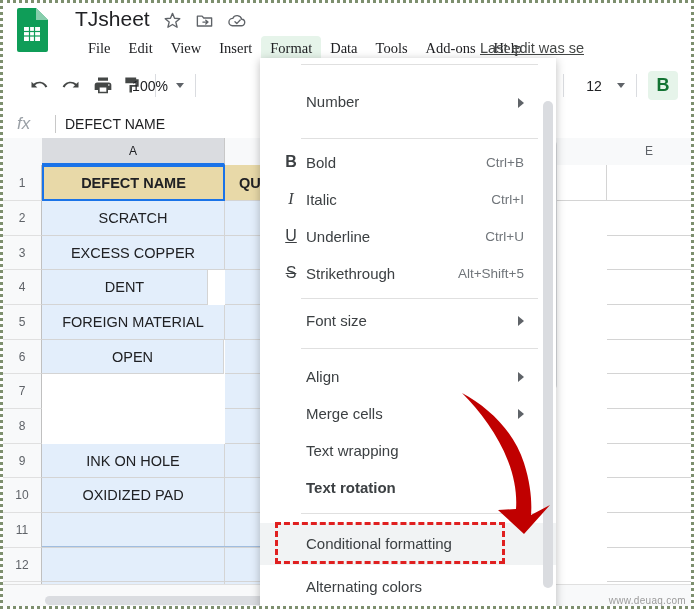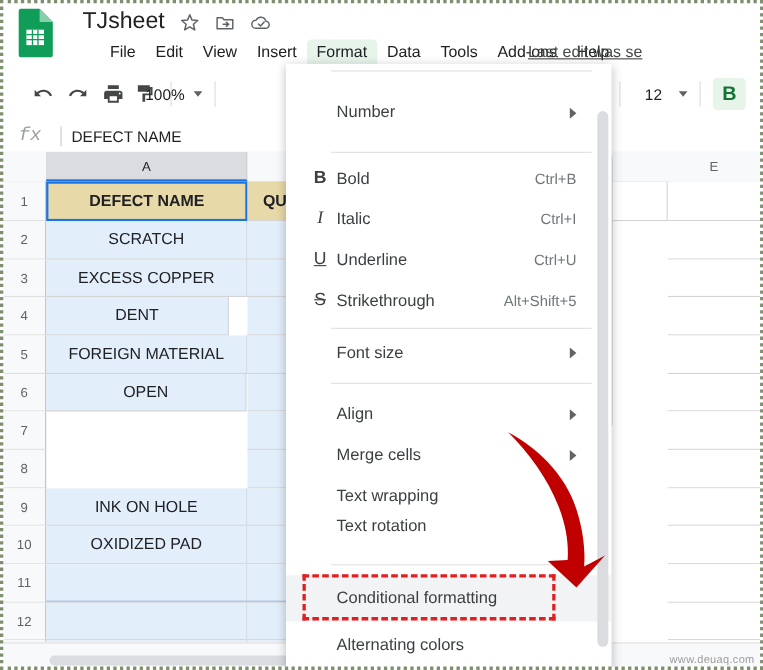--- a/index.html
+++ b/index.html
@@ -26,21 +26,21 @@
   }
   .doc-logo svg{display:block;}
   .doc-title{
     position:absolute;left:72px;top:0px;height:32px;line-height:32px;
     font-size:21px;color:#202124;white-space:nowrap;
   }
   .title-icons{position:absolute;left:160px;top:4px;height:26px;display:flex;align-items:center;gap:13px;}
   .ticon{width:19px;height:19px;display:block;color:#5f6368;}
   .ticon svg{display:block;}
 
-  .menubar{position:absolute;left:88px;top:32px;height:26px;display:flex;align-items:center;}
+  .menubar{position:absolute;left:76px;top:32px;height:26px;display:flex;align-items:center;font-family:Liberation Serif, serif;}
   .menu-item{
     font-size:14.5px;color:#202124;padding:4px 9px;border-radius:4px;
     white-space:nowrap;
   }
   .menu-item.active{background:#e6f4ea;}
   .lastedit{
     position:absolute;left:477px;top:32px;height:26px;line-height:26px;
     font-size:14.5px;color:#444746;text-decoration:underline;white-space:nowrap;
   }
 
@@ -62,21 +62,21 @@
   .fsize-val{flex:1;text-align:center;}
   .bold-btn{
     position:absolute;left:645px;top:10px;width:30px;height:29px;
     background:#e6f4ea;border-radius:4px;
     display:flex;align-items:center;justify-content:center;
     font-size:18px;font-weight:bold;color:#137333;
   }
 
   
   .formulabar{position:absolute;left:0;top:107px;width:688px;height:28px;background:#fff;border-bottom:1px solid #e0e0e0;}
-  .fx{position:absolute;left:14px;top:4px;font-size:17px;font-style:italic;color:#9aa0a6;font-family:Liberation Mono, monospace;}
+  .fx{position:absolute;left:14px;top:4px;font-size:17px;font-style:italic;color:#9aa0a6;font-family:Liberation Sans, sans-serif;}
   .fx-sep{position:absolute;left:52px;top:5px;width:1px;height:18px;background:#c8c8c8;}
   .fbar-val{position:absolute;left:62px;top:0;height:28px;line-height:28px;font-size:14px;color:#202124;}
 
   
   .grid{position:absolute;left:0;top:135px;width:688px;height:446px;background:#fff;overflow:hidden;}
   .colhead-row{position:absolute;left:0;top:0;width:688px;height:27px;background:#f8f9fa;border-bottom:1px solid #c0c0c0;}
   .corner{position:absolute;left:0;top:0;width:39px;height:27px;background:#f8f9fa;border-right:1px solid #c0c0c0;}
   .corner:after{content:"";position:absolute;right:2px;bottom:2px;width:9px;height:9px;border-right:2px solid #9aa0a6;border-bottom:2px solid #9aa0a6;opacity:0;}
   .colh{
     position:absolute;top:0;height:27px;line-height:27px;text-align:center;
@@ -377,21 +377,21 @@
 
     <div class="dd-item" style="top:337px;">
       <span class="dd-label" style="top:10px;">Merge cells</span>
       <span class="dd-arrow" style="top:14px;"></span>
     </div>
 
     <div class="dd-item" style="top:374px;">
       <span class="dd-label" style="top:10px;">Text wrapping</span>
     </div>
 
-    <div class="dd-item" style="top:402px;">
+    <div class="dd-item" style="top:411px;font-weight:bold;">
       <span class="dd-label" style="top:10px;">Text rotation</span>
       <span class="dd-arrow" style="top:14px;"></span>
     </div>
 
     <div class="dd-divider" style="top:455px;"></div>
 
     <div class="dd-item hl" style="top:465px;height:42px;">
       <span class="dd-label" style="top:12px;">Conditional formatting</span>
     </div>
 

